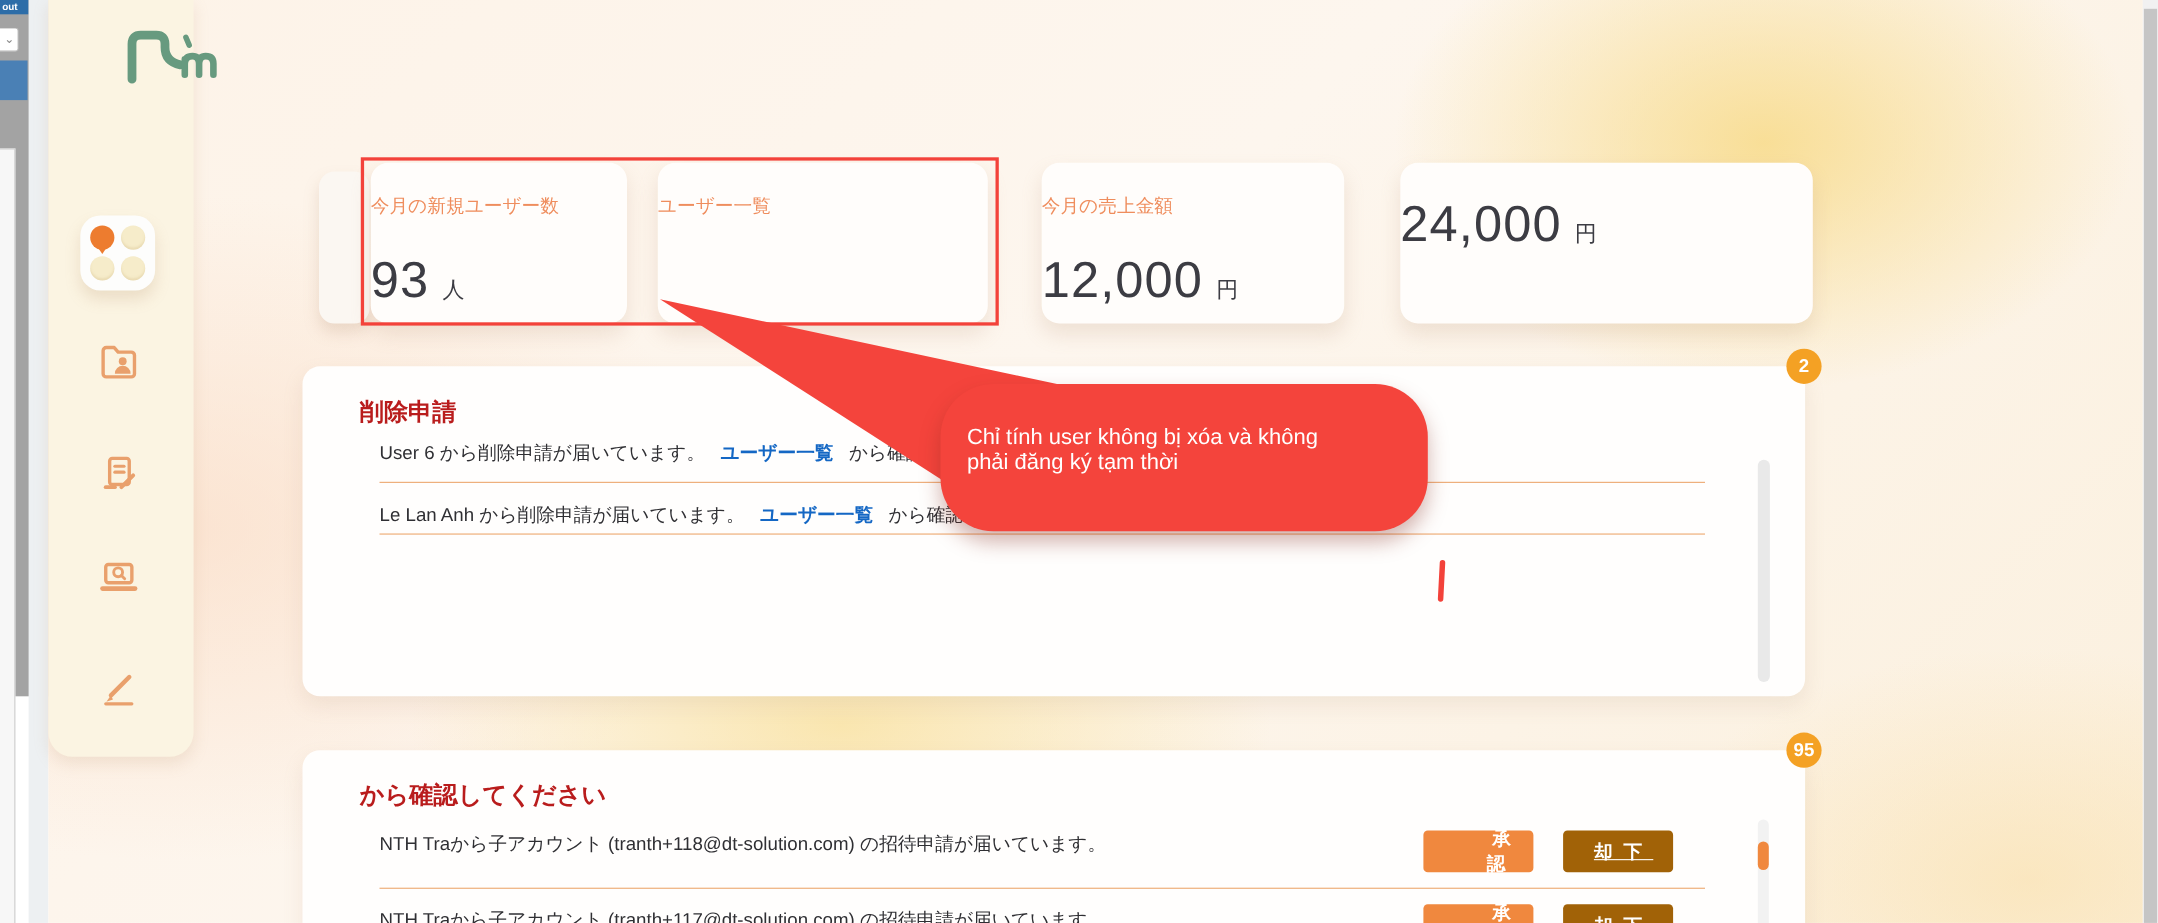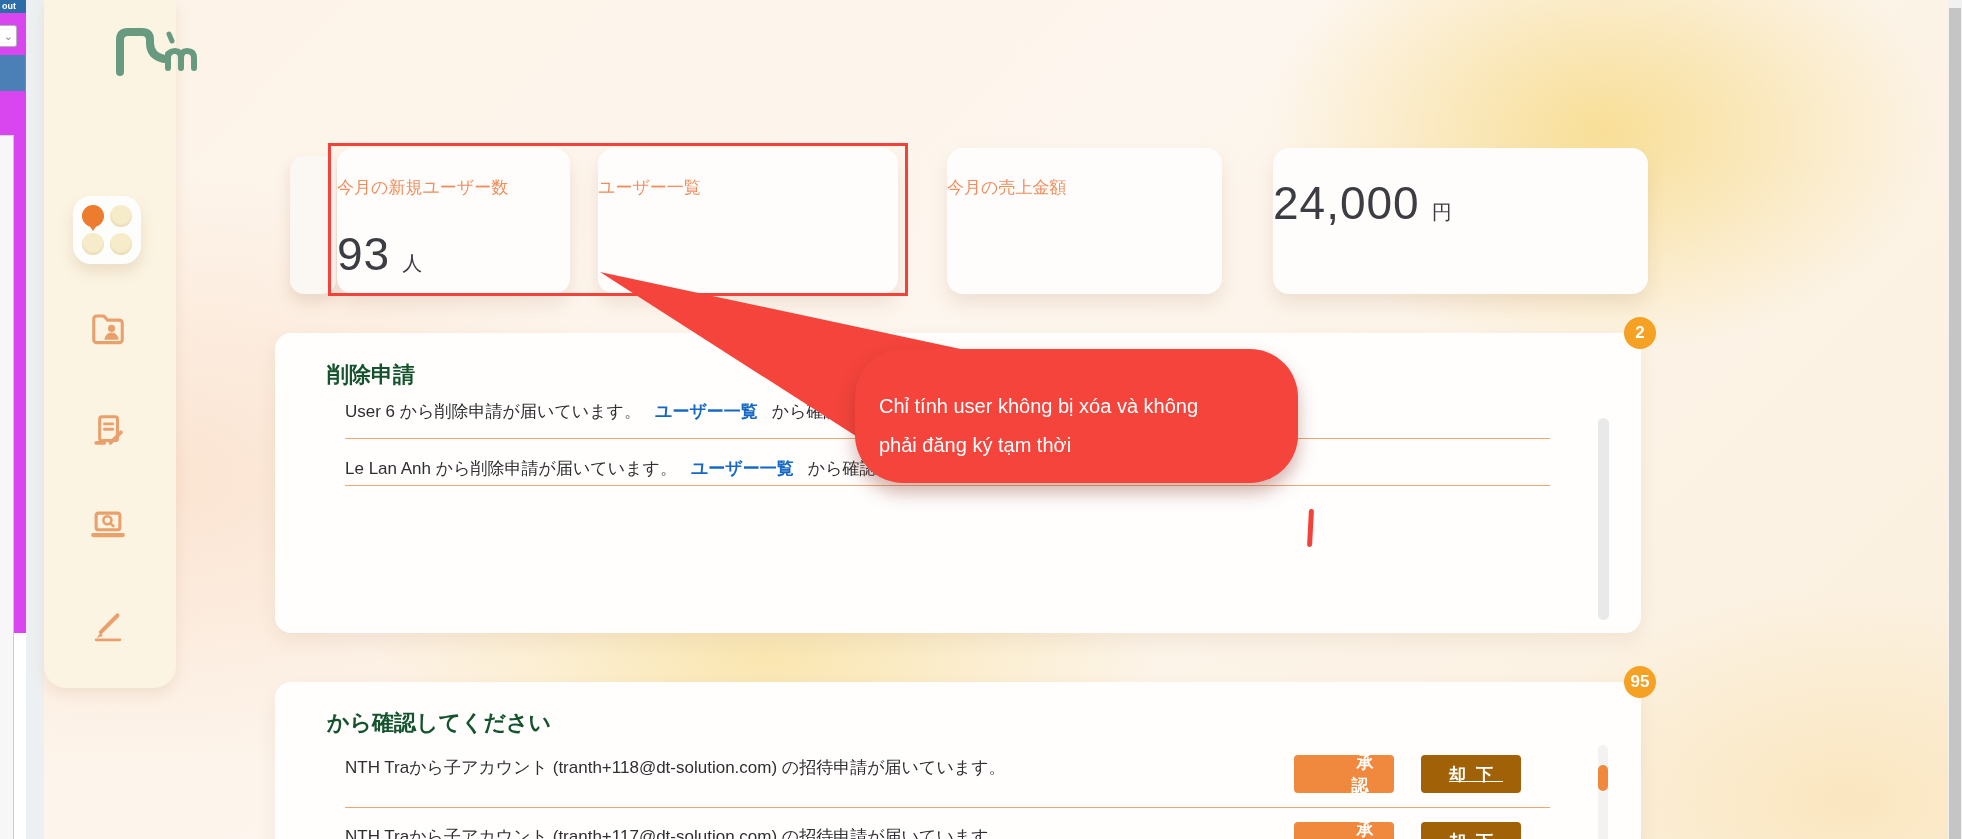--- a/index.html
+++ b/index.html
@@ -9,21 +9,21 @@
   
   .main-bg{position:absolute;left:44px;top:0;width:1904px;height:839px;
     background:
       radial-gradient(480px 320px at 1560px 130px, rgba(248,220,142,.9), rgba(248,220,142,0) 70%),
       radial-gradient(560px 240px at 720px 660px, rgba(249,226,160,.8), rgba(249,226,160,0) 70%),
       radial-gradient(700px 420px at 120px 480px, rgba(250,219,196,.65), rgba(250,219,196,0) 72%),
       radial-gradient(500px 300px at 1800px 800px, rgba(250,224,170,.6), rgba(250,224,170,0) 70%),
       linear-gradient(135deg,#fdf3e8 0%,#fdf6ee 45%,#fbf0de 100%);}
 
   
-  .back-win{position:absolute;left:0;top:0;width:44px;height:633px;background:#d946ef;}
+  .back-win{position:absolute;left:0;top:0;width:44px;height:633px;background:#a3a3a3;}
   .bw-bar1{position:absolute;left:0;top:0;width:26px;height:13px;background:#2d6da8;color:#fff;
     font-size:9px;font-weight:bold;line-height:13px;padding-left:2px;box-sizing:border-box;overflow:hidden;}
   .bw-select{position:absolute;left:0;top:25px;width:17px;height:22px;background:#fff;border:1px solid #b5b5b5;
     border-left:none;border-radius:0 3px 3px 0;color:#8a8a8a;font-size:11px;text-align:right;line-height:20px;padding-right:3px;box-sizing:border-box;}
   .bw-bar2{position:absolute;left:0;top:55px;width:25px;height:36px;background:#4a80b5;}
   .bw-panel{position:absolute;left:0;top:135px;width:14px;height:704px;background:#f7f7f7;
     border-top:1px solid #d5d5d5;border-right:1px solid #cccccc;box-sizing:border-box;}
   .win-gap{position:absolute;left:26px;top:0;width:18px;height:839px;background:#edf0f2;}
 
   
@@ -45,40 +45,40 @@
     box-shadow:0 10px 18px rgba(185,145,115,.20);}
   .stat-label{margin-top:28px;font-size:17px;color:#ef8d5d;}
   .stat-value{margin-top:28px;font-size:46px;color:#3c3c43;letter-spacing:1px;}
   .stat-unit{font-size:20px;color:#3c3c43;margin-left:12px;letter-spacing:0;}
   .partial-card{position:absolute;left:290px;top:156px;width:46px;height:138px;background:#fbf7f2;
     border-radius:14px;box-shadow:0 8px 14px rgba(185,145,115,.25);}
 
   
   .section-card{position:absolute;left:275px;width:1366px;background:#fffefd;border-radius:16px;
     box-shadow:0 8px 18px rgba(180,140,110,.14);}
-  .sec-title{position:absolute;left:52px;font-size:22px;font-weight:bold;color:#14532d;}
+  .sec-title{position:absolute;left:52px;font-size:22px;font-weight:bold;color:#b91c1c;}
   .sep{position:absolute;left:70px;width:1205px;height:1px;background:#eda86f;}
   .row-text{position:absolute;left:70px;font-size:17px;color:#2f2f33;white-space:nowrap;}
   .link{color:#1467c4;font-weight:bold;cursor:pointer;margin:0 14px;}
   .badge{position:absolute;width:32px;height:32px;border-radius:50%;background:#f4a124;color:#fff;
     font-size:17px;font-weight:bold;display:flex;align-items:center;justify-content:center;z-index:30;}
   .thumb-gray{position:absolute;left:1323px;top:85px;width:11px;height:202px;border-radius:6px;background:#e9e9e9;cursor:pointer;}
   .inv-track{position:absolute;left:1323px;top:63px;width:10px;height:217px;border-radius:5px;background:#f2f2f2;cursor:pointer;}
   .inv-thumb{position:absolute;left:0;top:20px;width:10px;height:26px;border-radius:5px;background:#f0883e;}
   .btn{position:absolute;width:100px;height:38px;border:none;border-radius:4px;color:#fff;font-size:17px;
     font-weight:bold;letter-spacing:10px;text-indent:10px;cursor:pointer;font-family:inherit;
     display:flex;align-items:center;justify-content:center;}
   .btn.approve{background:#f0883e;padding-left:48px;}
   .btn.reject{background:#a16207;text-decoration:underline;}
 
   
   .red-rect{position:absolute;left:328px;top:143px;width:574px;height:147px;border:3px solid #f3423a;z-index:20;}
   .callout{position:absolute;left:855px;top:349px;width:443px;height:134px;background:#f4443c;border-radius:48px;
     box-shadow:0 10px 18px rgba(130,40,30,.35);z-index:41;}
-  .callout-text{position:absolute;left:24px;top:38px;width:360px;font-size:20px;line-height:39px;color:#fff;}
+  .callout-text{position:absolute;left:24px;top:38px;width:360px;font-size:20px;line-height:22px;color:#fff;}
   .tail-svg{position:absolute;left:0;top:0;width:1962px;height:839px;z-index:40;pointer-events:none;}
   .red-mark{position:absolute;left:1308px;top:509px;width:5px;height:38px;background:#f3423a;border-radius:3px;
     transform:rotate(3deg);z-index:25;}
 
   
   .page-scroll{position:absolute;left:1948px;top:0;width:14px;height:839px;background:#f1f1f1;}
   .page-thumb{position:absolute;left:1px;top:8px;width:12px;height:831px;background:#c5c5c5;}
 </style>
 </head>
 <body>
@@ -144,20 +144,21 @@
 
   <div class="stat-card" style="left:337px;width:233px;">
     <div class="stat-label">今月の新規ユーザー数</div>
     <div class="stat-value"><span>93</span><span class="stat-unit">人</span></div>
   </div>
   <div class="stat-card" style="left:598px;width:300px;">
     <div class="stat-label">ユーザー一覧</div>
   </div>
   <div class="stat-card" style="left:947px;width:275px;">
     <div class="stat-label">今月の売上金額</div>
+    <div class="stat-value"><span>12,000</span><span class="stat-unit">円</span></div>
   </div>
   <div class="stat-card" style="left:1273px;width:375px;">
     <div class="stat-value"><span>24,000</span><span class="stat-unit">円</span></div>
   </div>
 
   <div class="section-card" style="top:333px;height:300px;">
     <div class="sec-title" style="top:27px;">削除申請</div>
     <div class="row-text" style="top:67px;">
       <span>User 6 から削除申請が届いています。</span><span class="link">ユーザー一覧</span><span>から確認してください。</span>
     </div>

